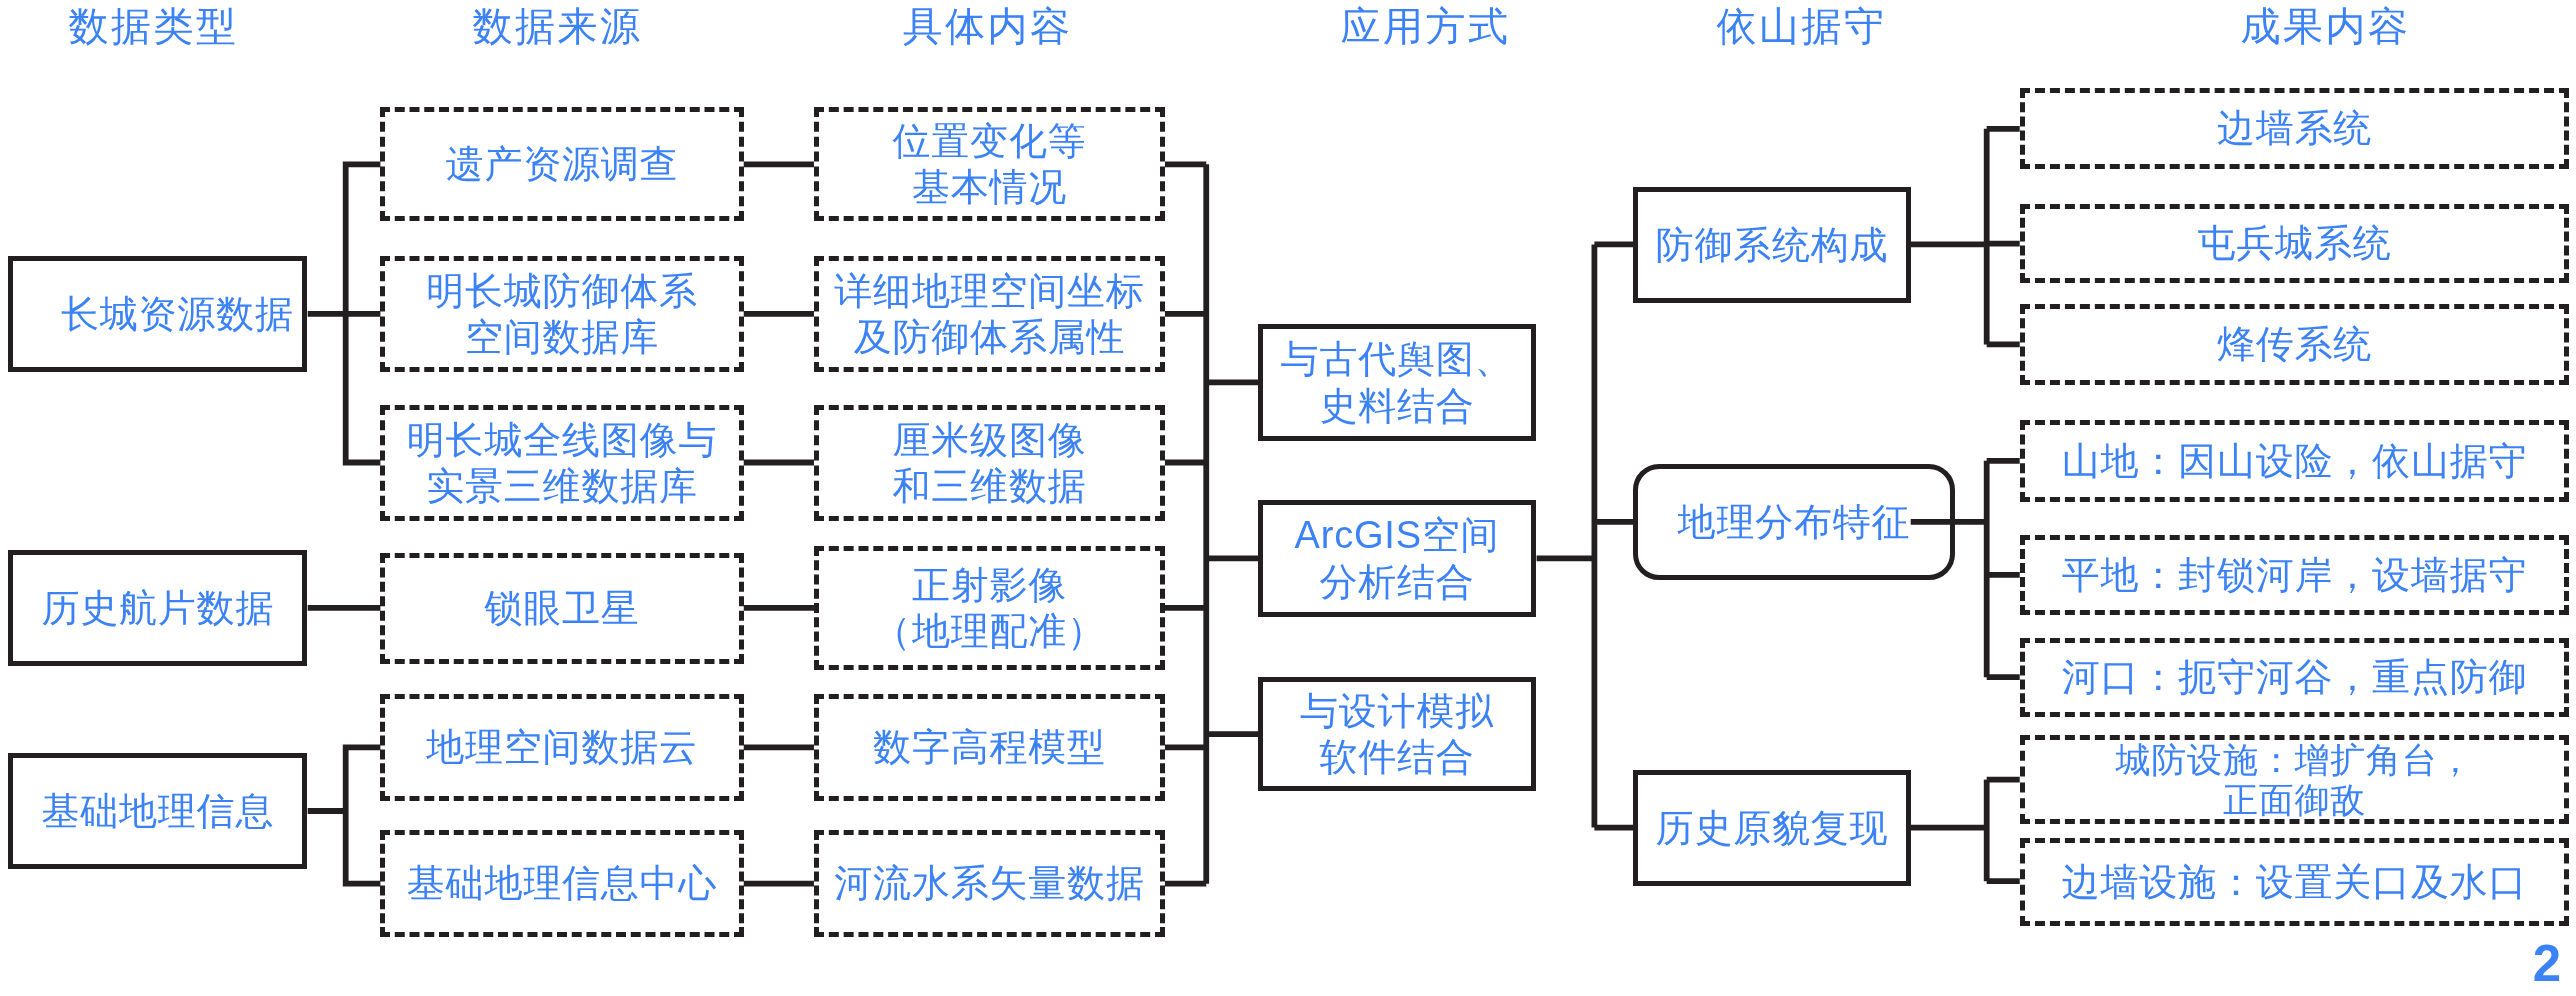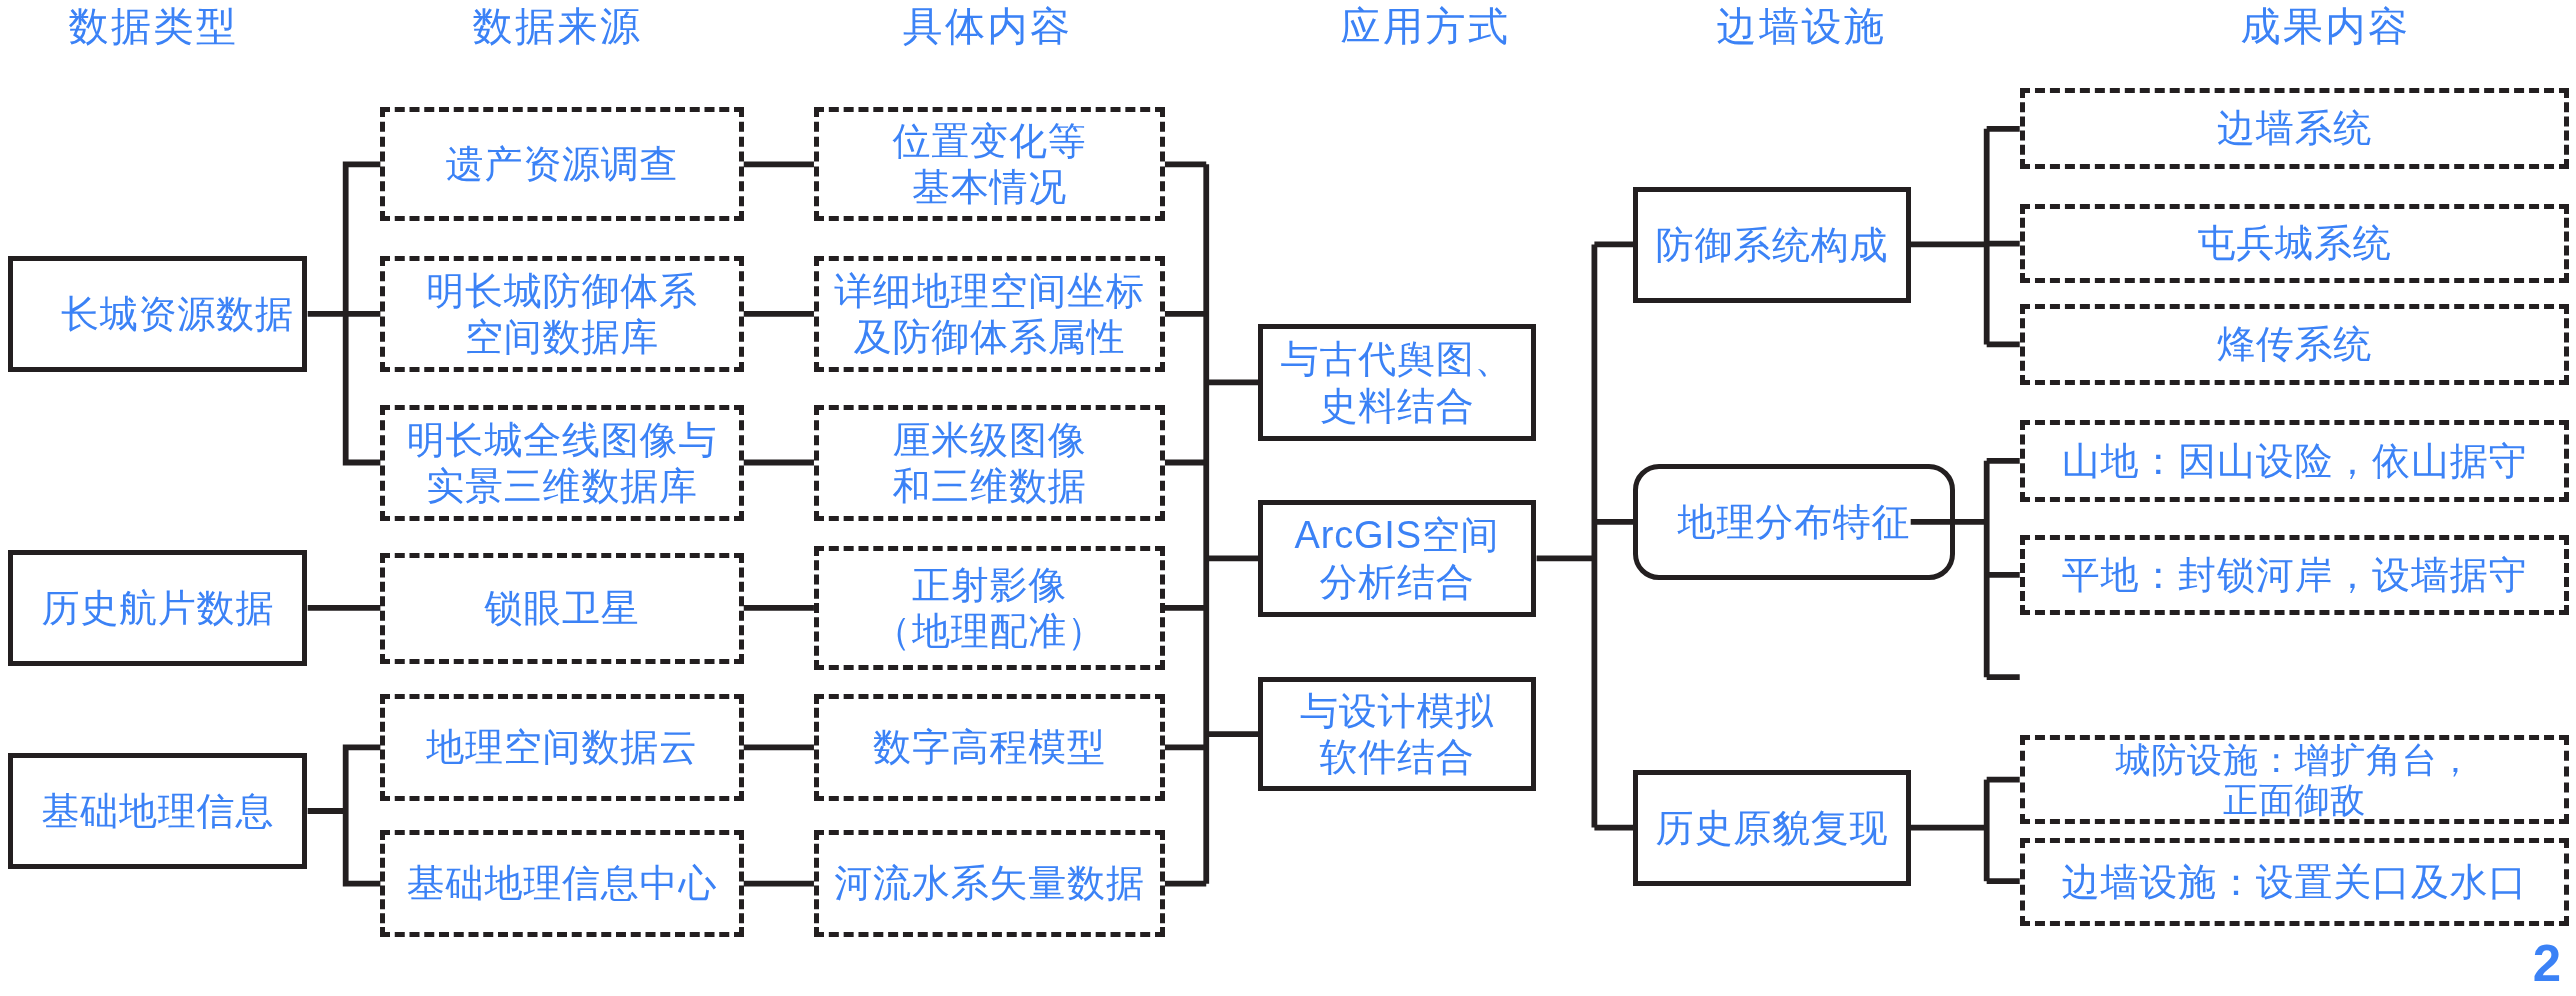--- a/index.html
+++ b/index.html
@@ -100,21 +100,21 @@
     <path d="M2313 1002 L2405 1002"></path>
     <path d="M2405 944 L2405 1067"></path>
     <path d="M2405 944 L2445 944"></path>
     <path d="M2405 1067 L2445 1067"></path>
   </svg>
 
   <div class="hdr" style="left:50px;   width:207px;">数据类型</div>
   <div class="hdr" style="left:454px;  width:207px;">数据来源</div>
   <div class="hdr" style="left:884px; width:207px;">具体内容</div>
   <div class="hdr" style="left:1322px; width:207px;">应用方式</div>
-  <div class="hdr" style="left:1698px; width:207px;">边墙设施</div>
+  <div class="hdr" style="left:1698px; width:207px;">依山据守</div>
   <div class="hdr" style="left:2222px; width:207px;">成果内容</div>
 
   <div class="box solid" style="left:8.3px; top:256px; width:299px; height:116px;padding-left:44px;">长城资源数据</div>
   <div class="box solid" style="left:8.3px; top:550px; width:299px; height:116px;">历史航片数据</div>
   <div class="box solid" style="left:8.3px; top:753px; width:299px; height:116px;">基础地理信息</div>
 
   <div class="box dashed" style="left:380px; top:107px;  width:364px; height:114px;">遗产资源调查</div>
   <div class="box dashed" style="left:380px; top:256px;  width:364px; height:116px;">明长城防御体系
 空间数据库</div>
   <div class="box dashed" style="left:380px; top:405px;  width:364px; height:116px;">明长城全线图像与
@@ -143,20 +143,21 @@
 
   <div class="box solid" style="left:1633px; top:187px; width:278px; height:116px;">防御系统构成</div>
   <div class="box solid" style="left:1633px; top:464px; width:322px; height:116px;border-radius:26px;">地理分布特征</div>
   <div class="box solid" style="left:1633px; top:770px; width:278px; height:116px;">历史原貌复现</div>
 
   <div class="box dashed" style="left:2020px; top:88px;  width:549px; height:81px;">边墙系统</div>
   <div class="box dashed" style="left:2020px; top:204px;  width:549px; height:79px;">屯兵城系统</div>
   <div class="box dashed" style="left:2020px; top:304px;  width:549px; height:81px;">烽传系统</div>
   <div class="box dashed" style="left:2020px; top:420px;  width:549px; height:82px;">山地：因山设险，依山据守</div>
   <div class="box dashed" style="left:2020px; top:535px;  width:549px; height:80px;">平地：封锁河岸，设墙据守</div>
+  <div class="box dashed" style="left:2020px; top:638px;  width:549px; height:79px;">河口：扼守河谷，重点防御</div>
   <div class="box dashed tight" style="left:2020px; top:735px;  width:549px; height:89px;">城防设施：增扩角台，
 正面御敌</div>
   <div class="box dashed" style="left:2020px; top:838px; width:549px; height:88px;">边墙设施：设置关口及水口</div>
 
   <div class="pagenum">2</div>
 
 </div>
 
 
 </body></html>

